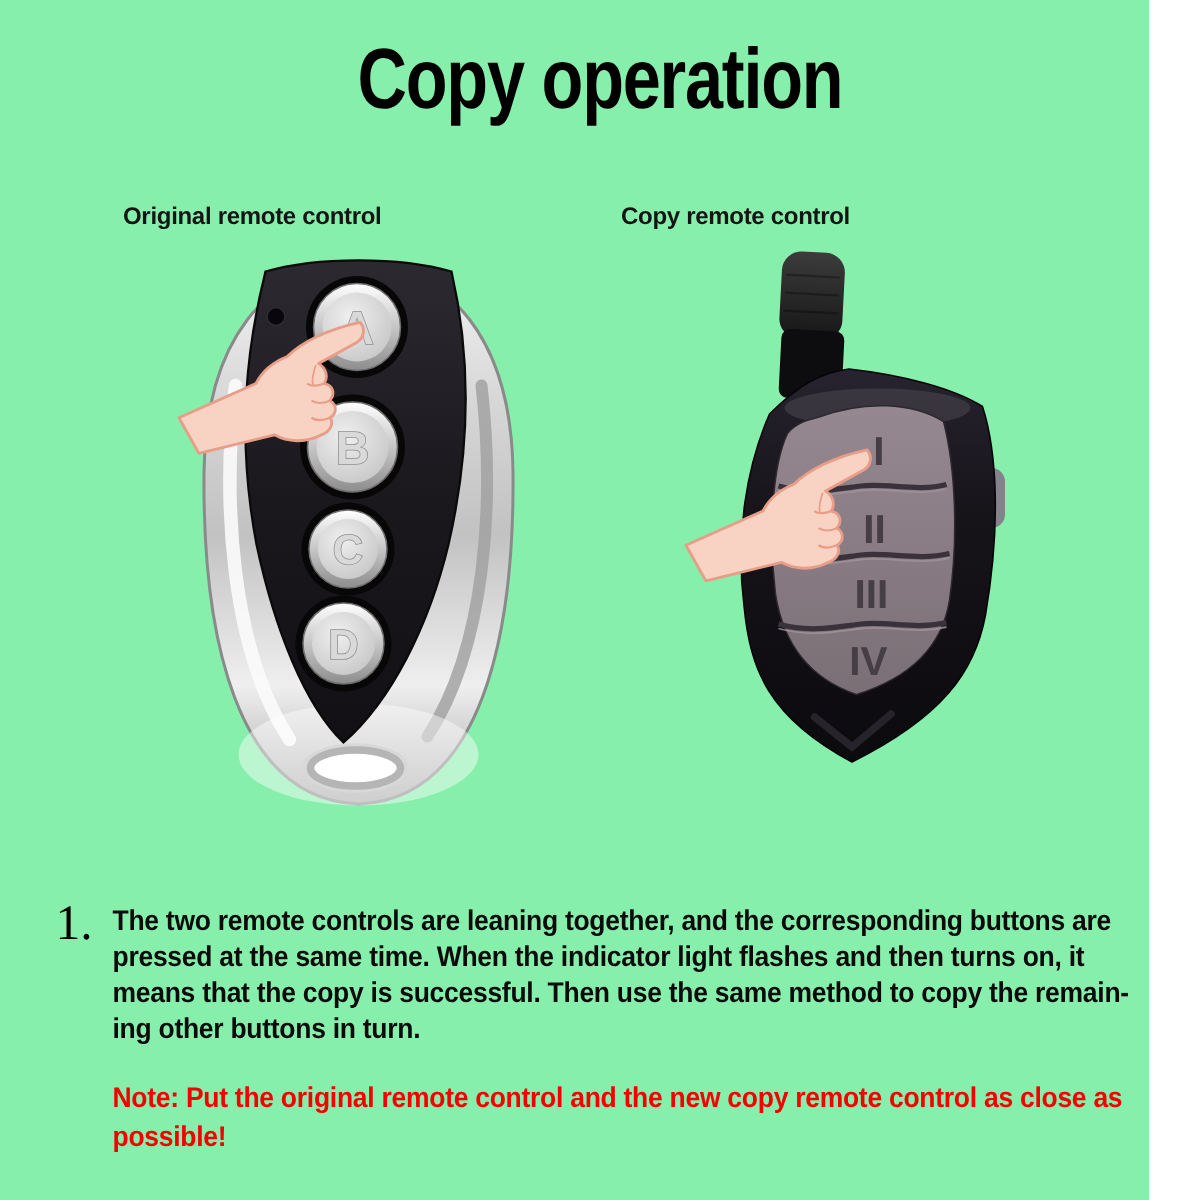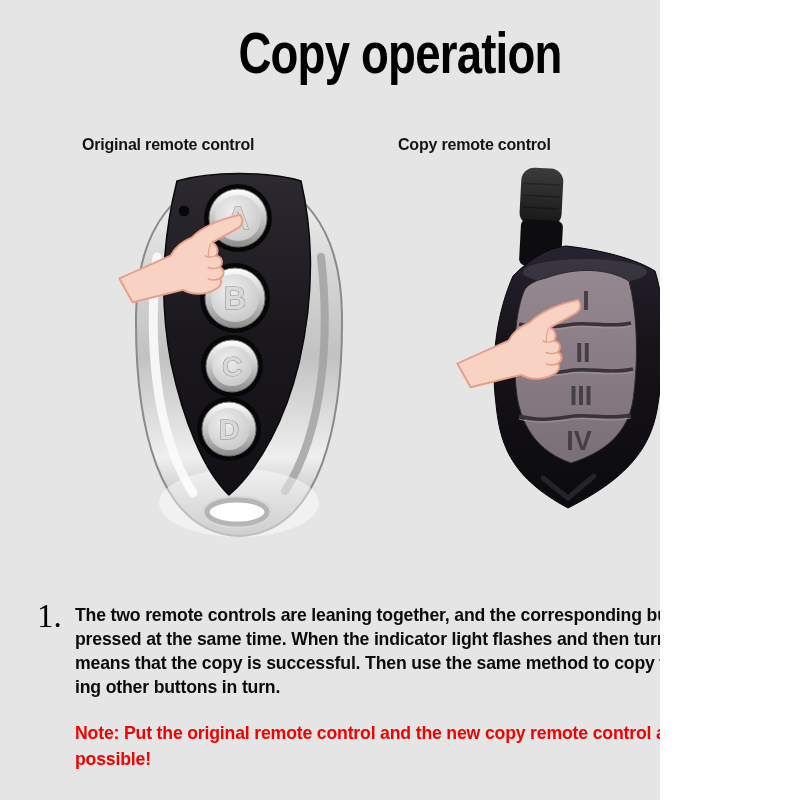--- a/index.html
+++ b/index.html
@@ -1,24 +1,24 @@
 <!DOCTYPE html>
 <html><head>
 <meta charset="utf-8">
 <style>
   html,body{margin:0;padding:0;background:#ffffff;}
-  .page{position:relative;width:660px;height:800px;background:#e5e5e5;overflow:hidden;
+  .page{position:relative;width:766px;height:800px;background:#86efac;overflow:hidden;
         font-family:"Liberation Sans",sans-serif;color:#000;}
   .title{position:absolute;top:20px;left:0;width:800px;text-align:center;
          font-size:57px;font-weight:bold;letter-spacing:-1px;transform:scaleX(0.80);
          color:#000;white-space:pre;}
   .fig-label{position:absolute;top:136px;width:300px;
              font-size:16px;font-weight:bold;letter-spacing:-0.2px;color:#141414;}
   .fig-label.left{left:82px;}
-  .fig-label.right{left:398px;}
+  .fig-label.right{left:414px;}
   .remote-svg{position:absolute;}
   #left-remote{left:115px;top:165px;}
   #right-remote{left:440px;top:160px;}
   .instr-number{position:absolute;left:37px;top:598px;
                 font-family:"Liberation Serif",serif;font-size:33px;line-height:1.1;color:#000;}
   .instr-text{position:absolute;left:75px;top:603px;font-size:19px;font-weight:bold;
               line-height:24px;letter-spacing:-0.2px;color:#0b0b0b;white-space:pre;
               transform:scaleX(0.93);transform-origin:left top;}
   .note-text{position:absolute;left:75px;top:720px;font-size:19px;font-weight:bold;
              line-height:26px;letter-spacing:-0.2px;color:#f40000;white-space:pre;

